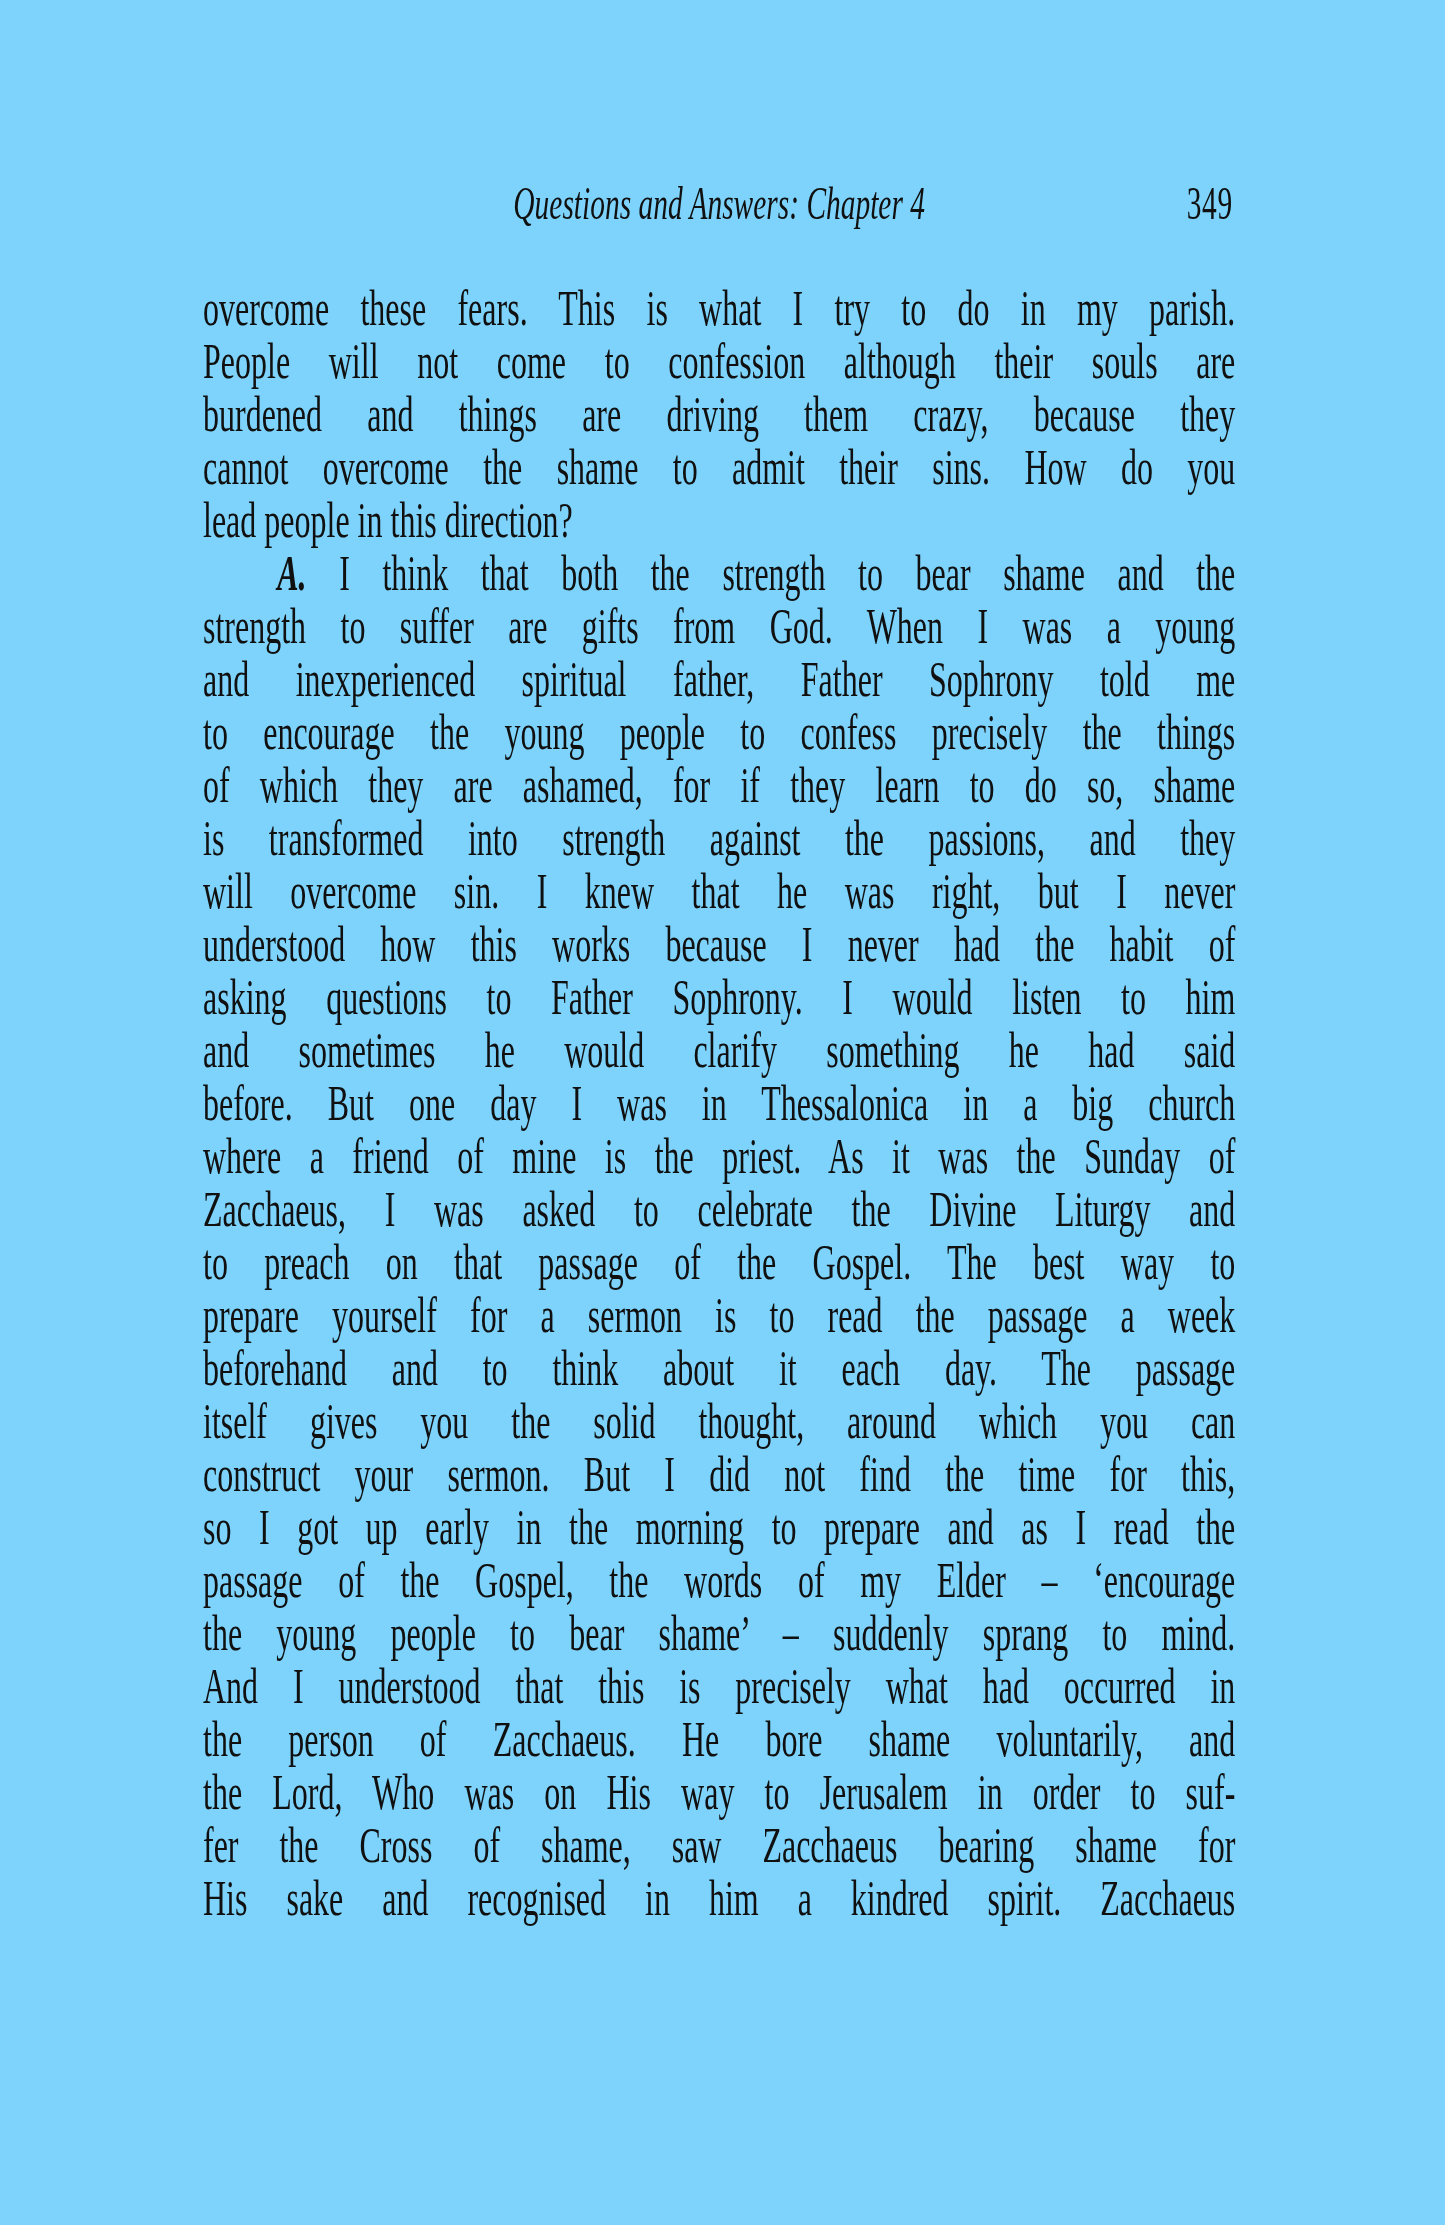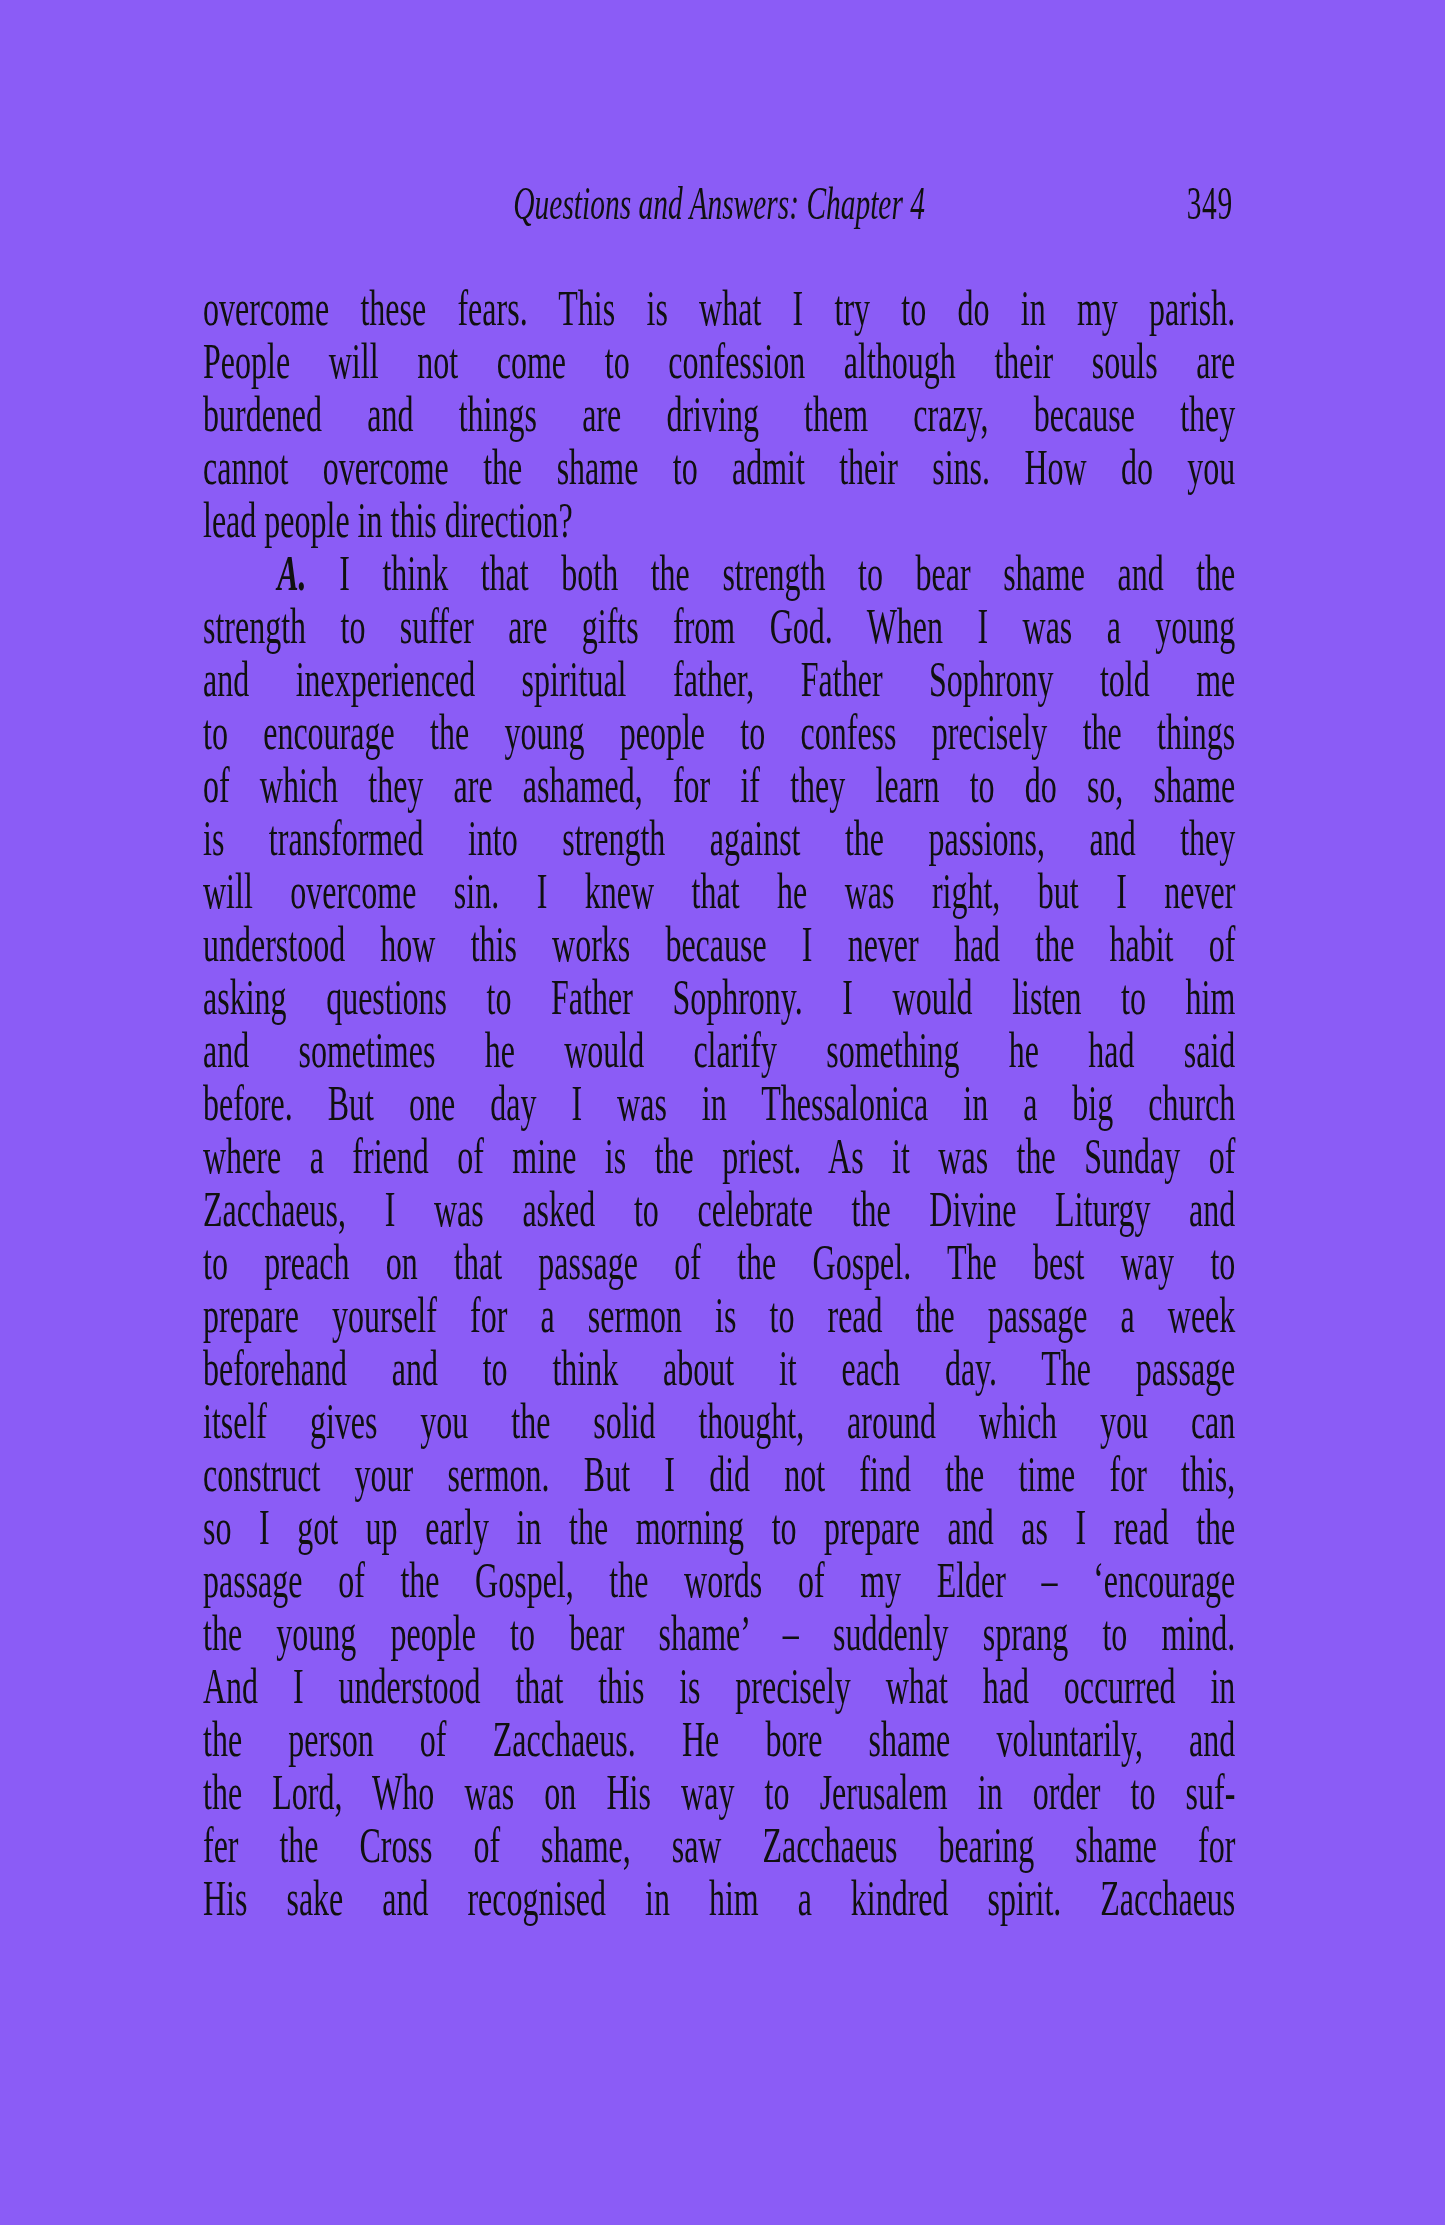--- a/index.html
+++ b/index.html
@@ -9,21 +9,21 @@
   body {
     width: 1445px;
     height: 2225px;
     position: relative;
     background: #ffffff;
     font-family: "Liberation Serif", serif;
   }
   .page {
     position: absolute;
     inset: 0;
-    background: #8b5cf6;
+    background: #7dd3fc;
     color: #101010;
     overflow: hidden;
   }
   
   .scaled {
     position: absolute;
     left: 203px;
     width: 1613px;
     transform: scaleX(0.64);
     transform-origin: 0 0;

